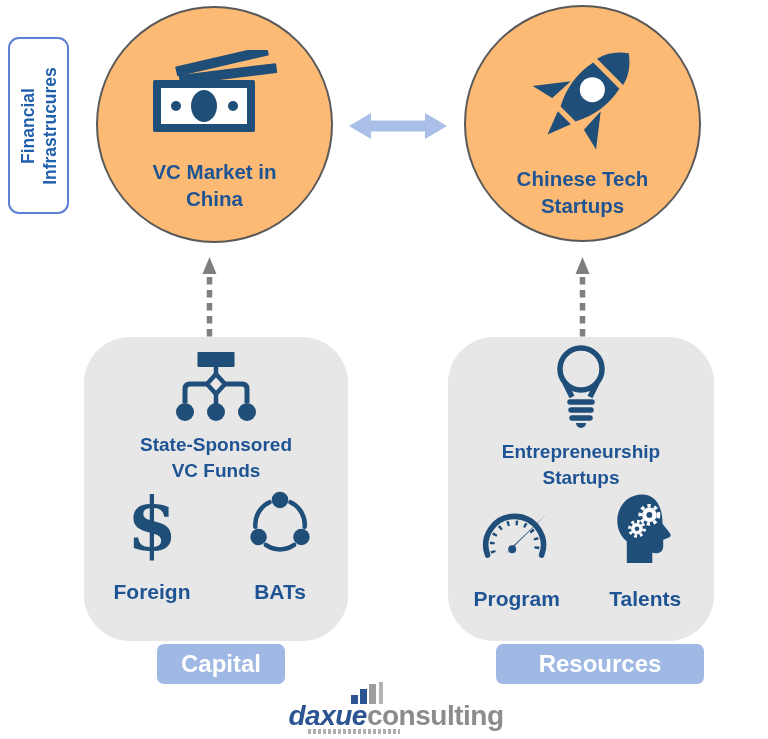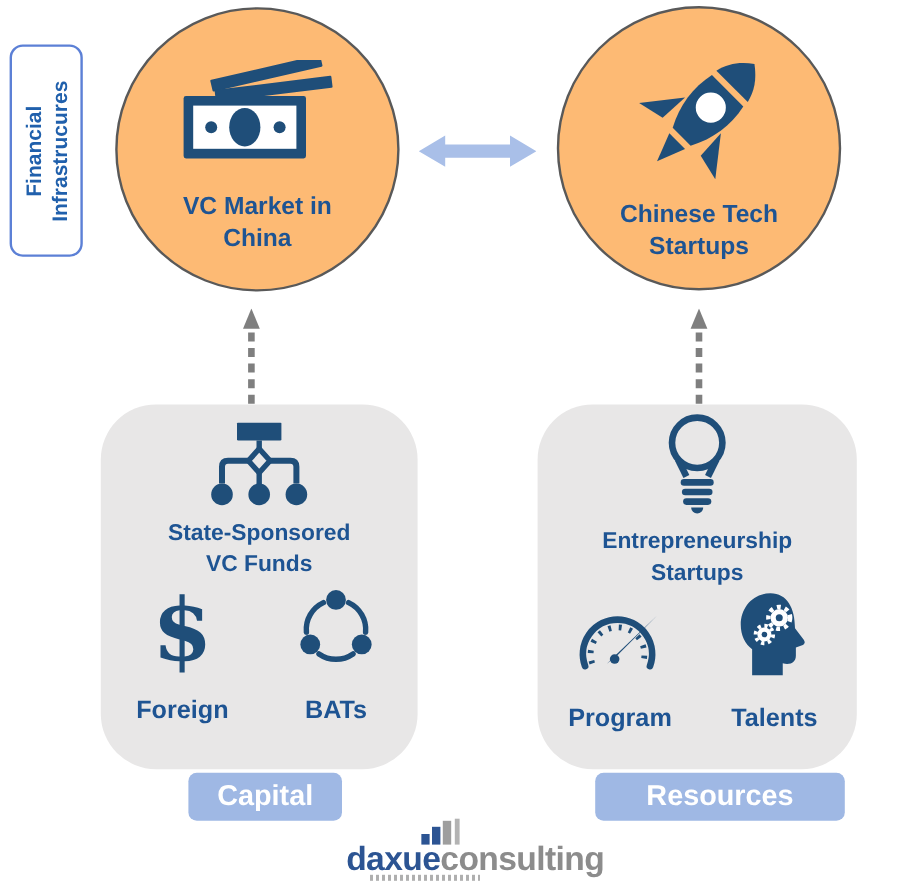--- a/index.html
+++ b/index.html
@@ -79,21 +79,21 @@
   
   .badge{
     position:absolute;top:644px;height:40px;border-radius:7px;background:var(--badge-bg);
     color:var(--badge-text);font-weight:bold;font-size:24px;line-height:40px;text-align:center;
   }
   .badge.capital{left:157px;width:128px;}
   .badge.resources{left:480px;width:208px;margin-left:16px;}
   
   .logo{position:absolute;left:0;right:0;top:701px;display:flex;flex-direction:column;align-items:center;}
   .logo-text{position:relative;transform:translateX(12px);font-weight:bold;font-size:28px;line-height:30px;letter-spacing:-0.5px;white-space:nowrap;}
-  .logo-daxue{color:var(--logo-blue);}
+  .logo-daxue{color:var(--logo-blue);font-style:italic;}
   .logo-consulting{color:var(--logo-gray);}
   .logo-bars{position:absolute;left:62px;top:-19px;}
   .logo-tagline{
     width:92px;height:5px;margin-top:-2px;transform:translateX(-30px);
     background:repeating-linear-gradient(90deg,#9b9b9b 0 3px,transparent 3px 5px);
     opacity:.8;
   }
   
   .i-fill{fill:var(--navy);}
   .i-stroke{stroke:var(--navy);fill:none;}

